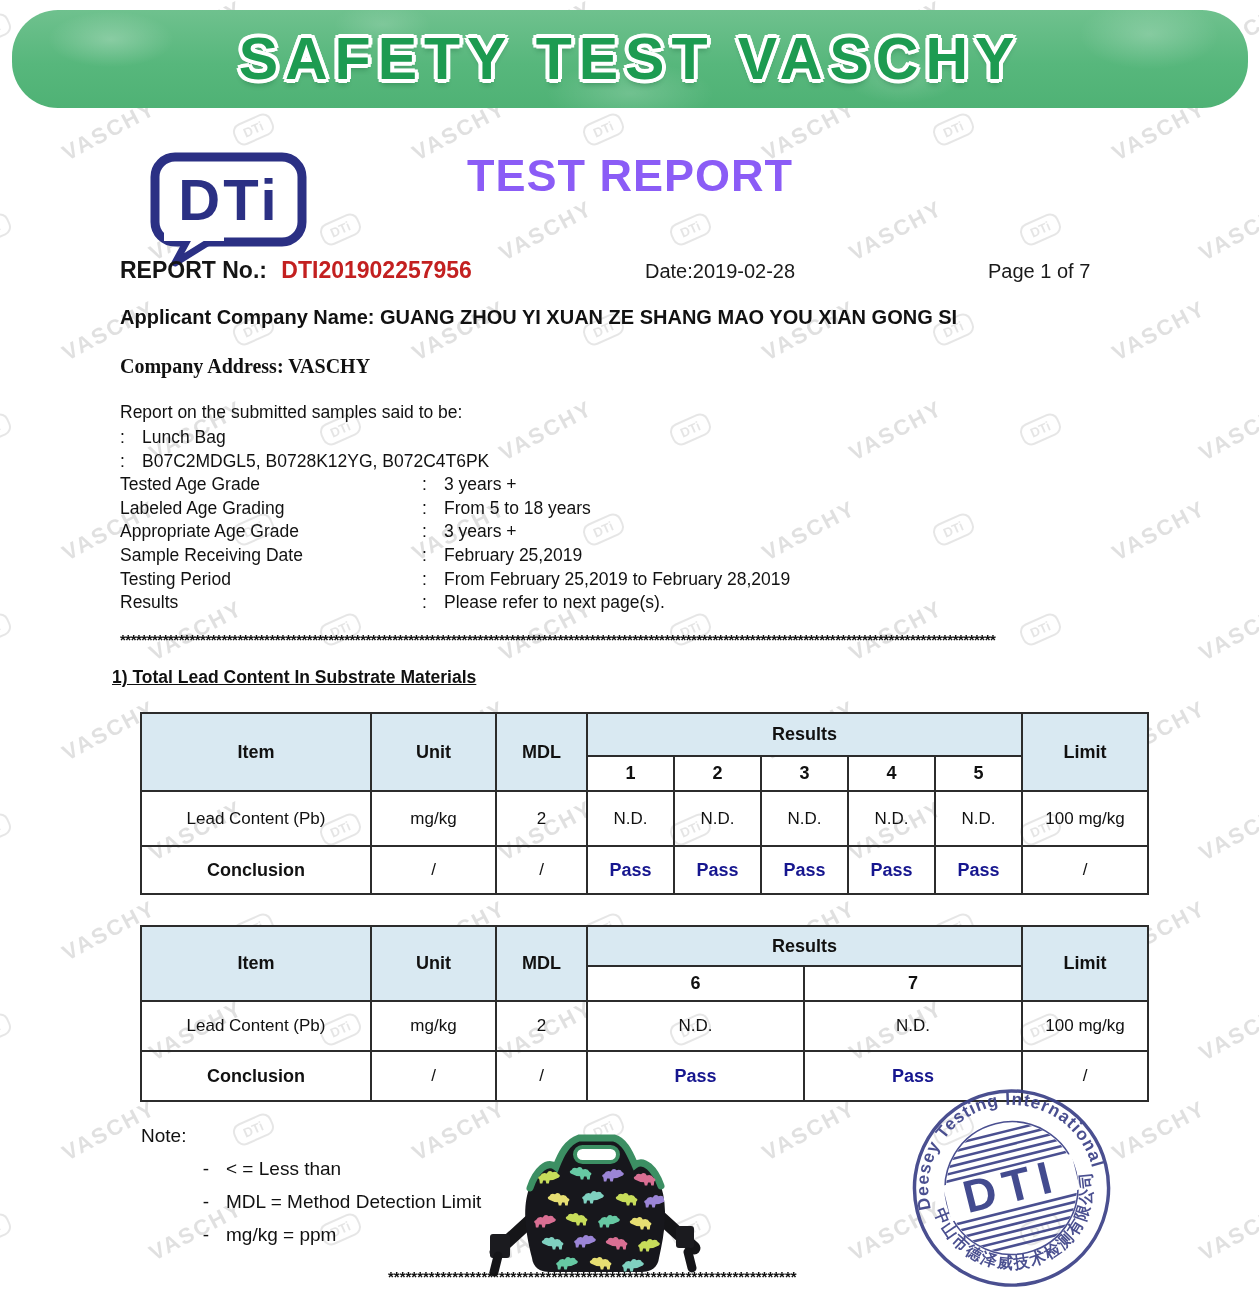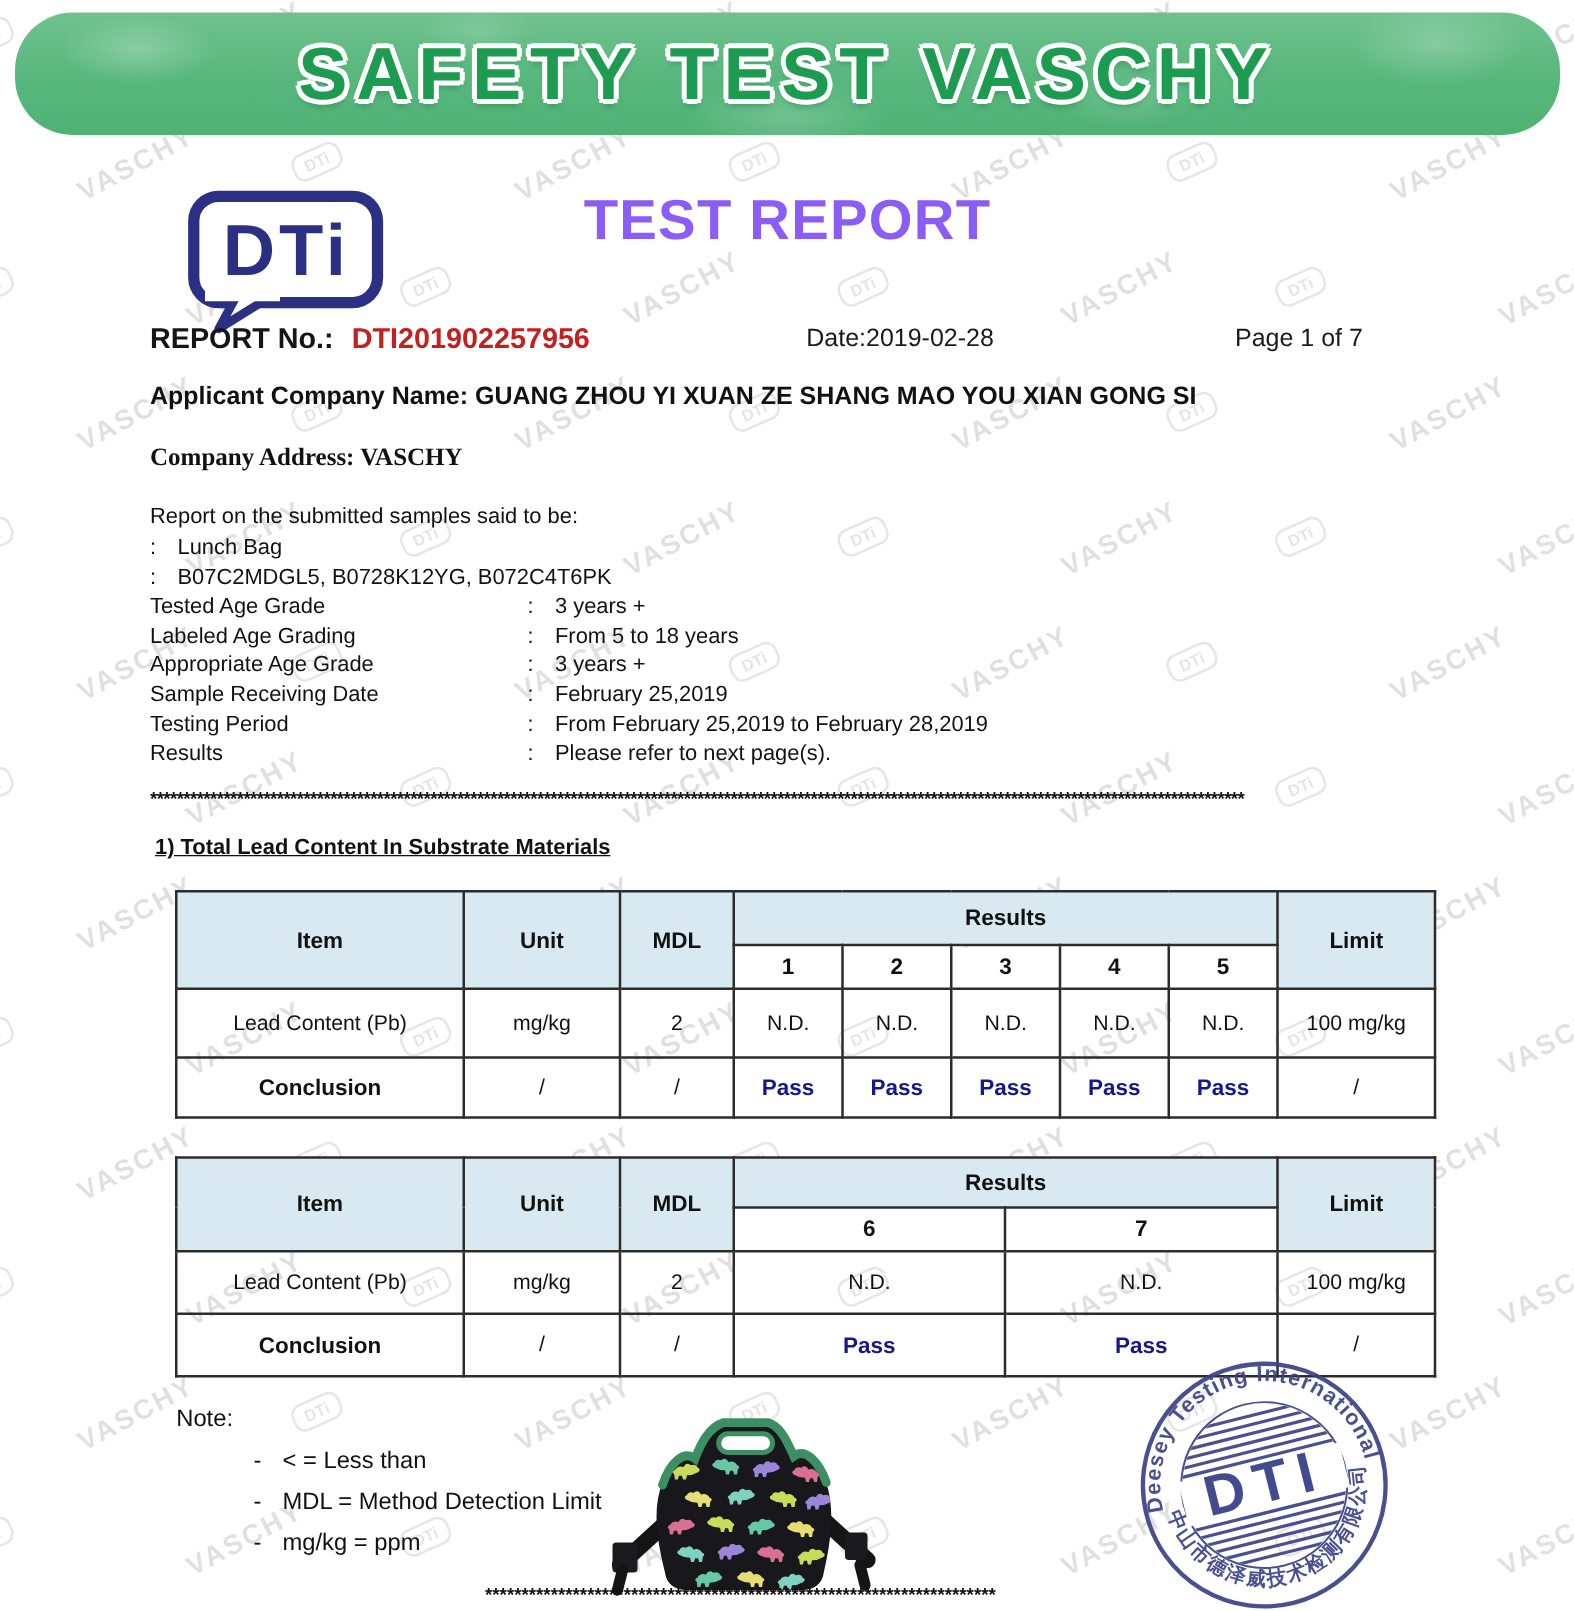--- a/index.html
+++ b/index.html
@@ -46,21 +46,21 @@
   .address-line  { position:absolute; left:120px; top:355px; font-size:20px; font-weight:bold;font-family:Liberation Serif, serif; }
 
   .intro-line { position:absolute; left:120px; top:402px; font-size:17.5px; }
   .sample-list { position:absolute; left:120px; top:426px; width:900px; }
   .srow { display:flex; font-size:17.5px; line-height:23.6px; }
   .slabel { width:302px; }
   .scolon { width:22px; }
 
   .divider-top { position:absolute; left:120px; top:631px; width:1017px; height:21px;
     overflow:hidden; font-size:15px; font-weight:bold; letter-spacing:-.5px; white-space:nowrap; color:#111; }
-  .section-title { position:absolute; left:124px; top:667px; font-size:17.5px; font-weight:bold;
+  .section-title { position:absolute; left:112px; top:667px; font-size:17.5px; font-weight:bold;
     text-decoration:underline; }
 
   
   table.rpt { position:absolute; left:120px; border-collapse:collapse; table-layout:fixed;
     font-size:17px; text-align:center; background:transparent;margin-left:20px; }
   table.rpt td, table.rpt th { border:2px solid #2c2c2c; padding:0; vertical-align:middle; }
   table.rpt th { font-size:18px; font-weight:bold; color:#111; }
   .hblue { background:#d9e9f2; }
   #table1 { top:712px; width:1007px; }
   #table2 { top:925px; width:1007px; }

